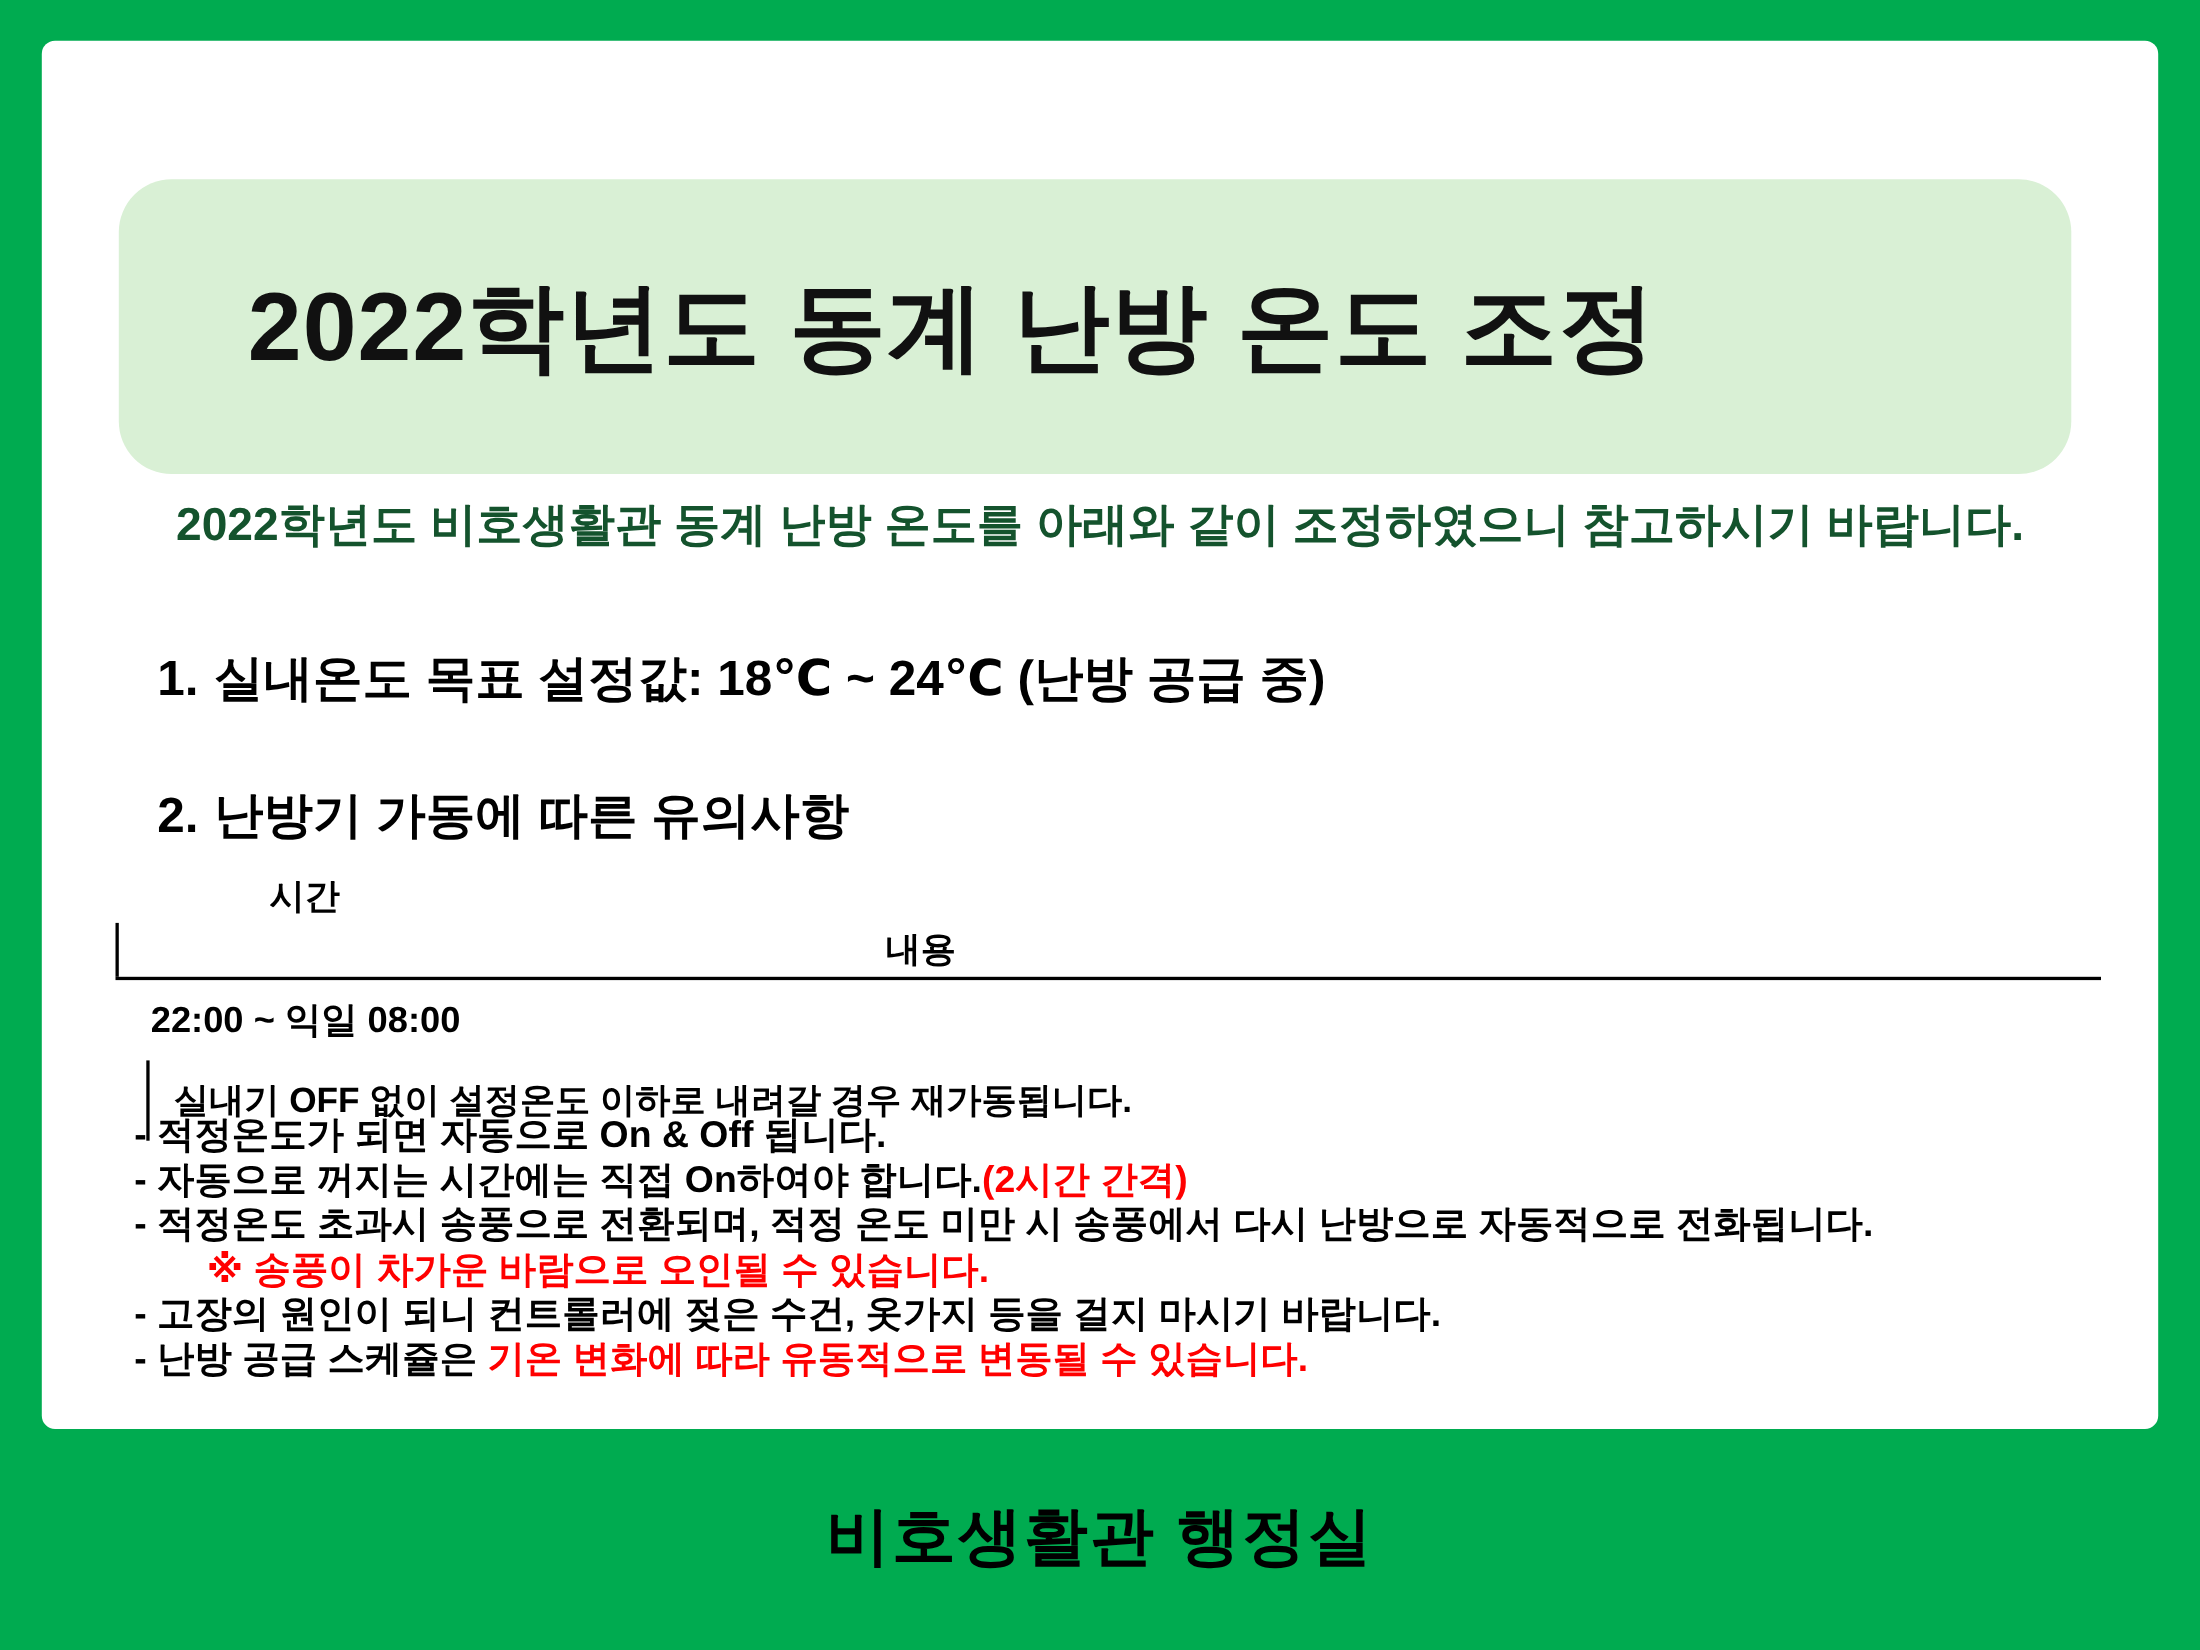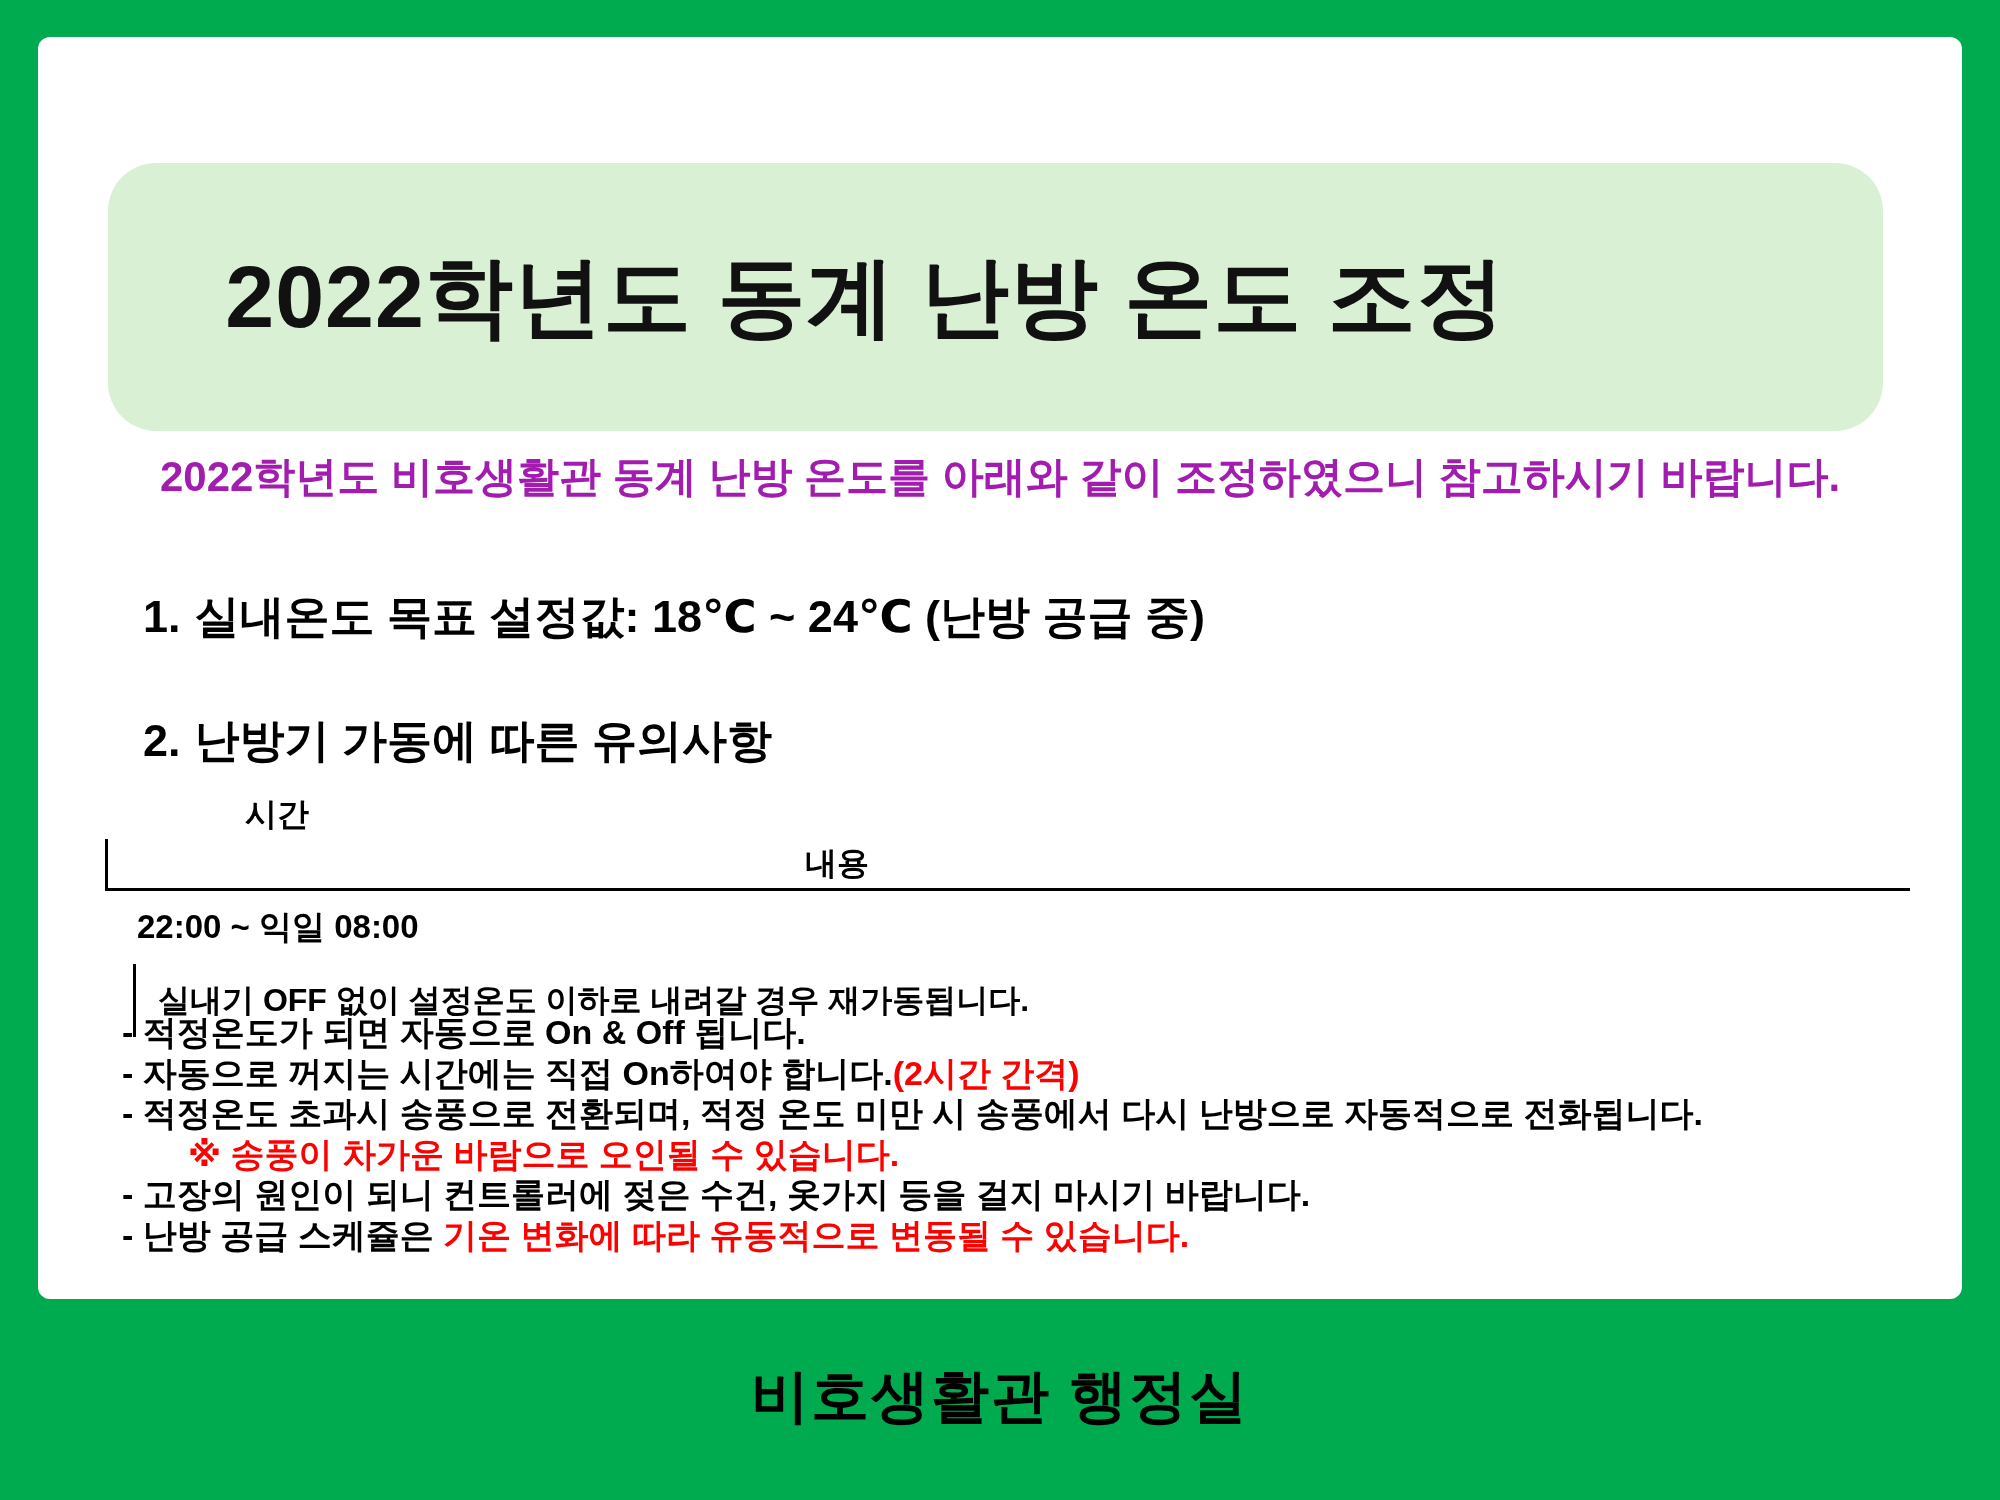--- a/index.html
+++ b/index.html
@@ -43,21 +43,21 @@
     white-space: nowrap;
   }
   .subtitle {
     position: absolute;
     left: 0;
     top: 412px;
     width: 100%;
     text-align: center;
     font-size: 42px;
     font-weight: 800;
-    color: #a21caf;
+    color: #14532d;
     white-space: nowrap;
   }
   .section {
     position: absolute;
     left: 105px;
     font-size: 45px;
     font-weight: 800;
     color: #000000;
     white-space: nowrap;
   }

